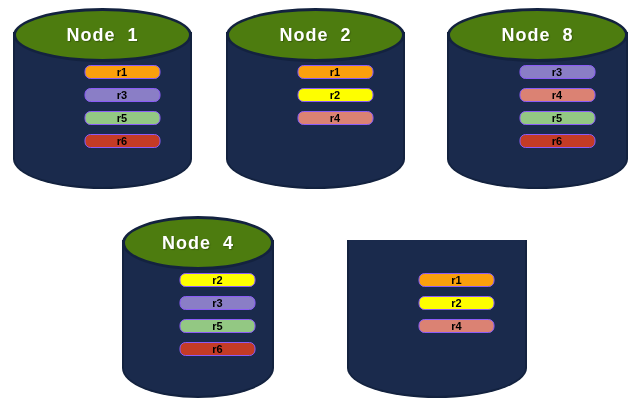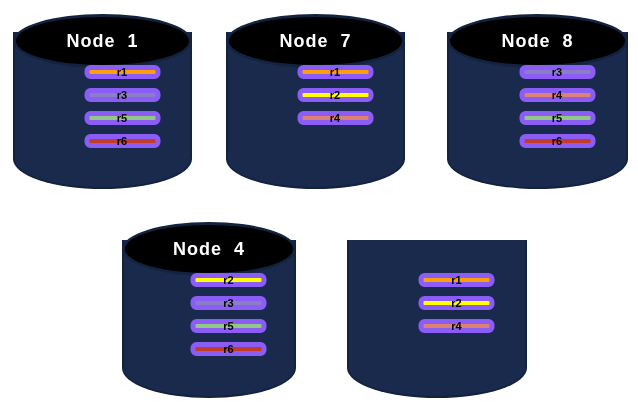--- a/index.html
+++ b/index.html
@@ -13,22 +13,22 @@
   .canvas { position: absolute; inset: 0; }
   .cylinder { position: absolute; }
   .cyl-body {
     position: absolute; left: 0; right: 0; top: 26px; bottom: 0;
     background: #1A2A4C;
     border: 2px solid #13223F;
     border-top: none;
     border-radius: 0 0 50% 50% / 0 0 30px 30px;
   }
   .cyl-top {
-    position: absolute; left: 0; right: 0; top: 8px; height: 54px;
-    background: #000000;
+    position: absolute; left: 0; right: 0; top: 2px; height: 54px;
+    background: #4d7c0f;
     border: 3px solid #13223F;
     border-radius: 50%;
     display: flex; align-items: center; justify-content: center;
     z-index: 2;
   }
   .cyl-title {
     color: #ffffff;
     font-weight: bold;
     font-size: 18px;
     white-space: pre;
@@ -36,21 +36,21 @@
     text-shadow: 1px 1px 1px rgba(0,0,0,0.25);
   }
   .rows {
     position: absolute; left: 50%; transform: translateX(-50%);
     top: 59px; width: 115px;
     display: flex; flex-direction: column; gap: 9px;
     z-index: 3;
   }
   .bar {
     height: 14px;
-    border: 5px solid #8b5cf6;
+    border: 1px solid #8b5cf6;
     border-radius: 6px;
     display: flex; align-items: center; justify-content: center; margin-left: 39px;
   }
   .bar-label {
     font-size: 11px;
     font-weight: bold;
     color: #000000;
     line-height: 1;
   }
 </style>
@@ -76,21 +76,21 @@
       </div>
       <div class="bar" style="background: rgb(196, 59, 38);">
         <span class="bar-label">r6</span>
       </div>
     </div>
   </div>
 
   <div class="cylinder" style="left:226px; top:6px; width:179px; height:183px;">
     <div class="cyl-body"></div>
     <div class="cyl-top">
-      <span class="cyl-title">Node  7</span>
+      <span class="cyl-title">Node  2</span>
     </div>
     <div class="rows">
       <div class="bar" style="background: rgb(251, 160, 12);">
         <span class="bar-label">r1</span>
       </div>
       <div class="bar" style="background: rgb(254, 254, 0);">
         <span class="bar-label">r2</span>
       </div>
       <div class="bar" style="background: rgb(219, 130, 115);">
         <span class="bar-label">r4</span>
@@ -112,21 +112,21 @@
       </div>
       <div class="bar" style="background: rgb(147, 200, 131);">
         <span class="bar-label">r5</span>
       </div>
       <div class="bar" style="background: rgb(196, 59, 38);">
         <span class="bar-label">r6</span>
       </div>
     </div>
   </div>
 
-  <div class="cylinder" style="left:122px; top:214px; width:174px; height:184px;">
+  <div class="cylinder" style="left:122px; top:214px; width:152px; height:184px;">
     <div class="cyl-body"></div>
     <div class="cyl-top">
       <span class="cyl-title">Node  4</span>
     </div>
     <div class="rows">
       <div class="bar" style="background: rgb(254, 254, 0);">
         <span class="bar-label">r2</span>
       </div>
       <div class="bar" style="background: rgb(138, 126, 198);">
         <span class="bar-label">r3</span>

